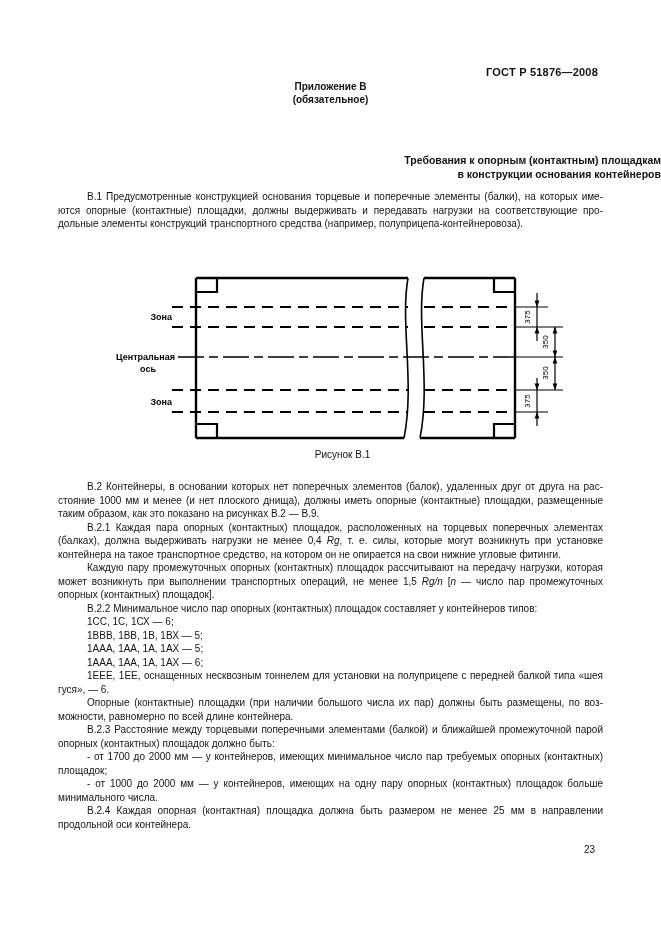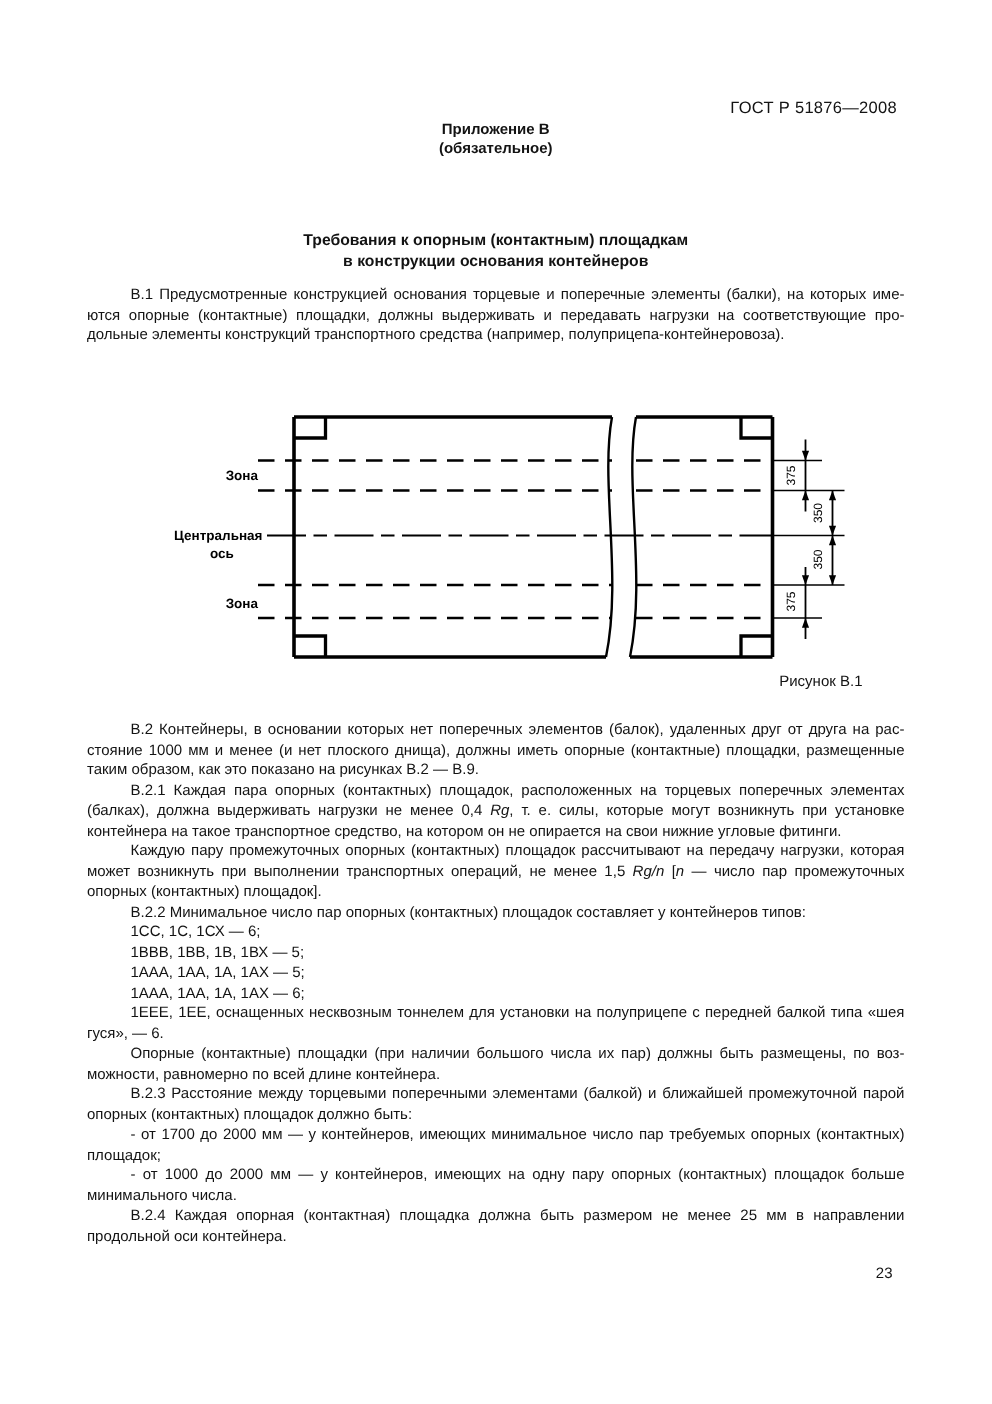--- a/index.html
+++ b/index.html
@@ -6,43 +6,43 @@
   .page{
     position:relative;
     width:661px;height:936px;
     background:#ffffff;
     font-family:"Liberation Sans", sans-serif;
     color:#131313;
     overflow:hidden;
   }
   .doc-code{
     position:absolute;top:66px;right:63px;
-    font-size:11px;font-weight:normal;letter-spacing:.2px;
+    font-size:11px;font-weight:bold;letter-spacing:.2px;
   }
   .appendix{
     position:absolute;top:80px;left:0;right:0;
     text-align:center;font-size:10px;font-weight:bold;line-height:13px;
   }
   .doc-title{
     position:absolute;top:153px;left:0;right:0;
-    text-align:center;font-size:10.5px;font-weight:bold;line-height:14px;
+    text-align:right;font-size:10.5px;font-weight:bold;line-height:14px;
   }
   .body-block{position:absolute;left:58px;width:545px;}
   .body-b1{top:190px;}
   .body-b2{top:480px;}
   .para{
     margin:0;font-size:10px;line-height:13.5px;
     text-align:justify;text-indent:29px;
     hyphens:manual;
   }
   .para i{font-style:italic;}
   .fig{position:absolute;top:272px;left:110px;width:465px;}
   .fig svg{display:block;}
   .fig-caption{
-    margin-top:5px;text-align:right;font-size:10px;line-height:12px;
+    margin-top:5px;text-align:center;font-size:10px;line-height:12px;
   }
   .page-number{
     position:absolute;top:844px;right:66px;font-size:10px;
   }
   .dim-label{font-size:8px;fill:#000;}
   .fig-label{font-size:9px;font-weight:bold;fill:#000;}
 </style>
 </head>
 <body>
 

